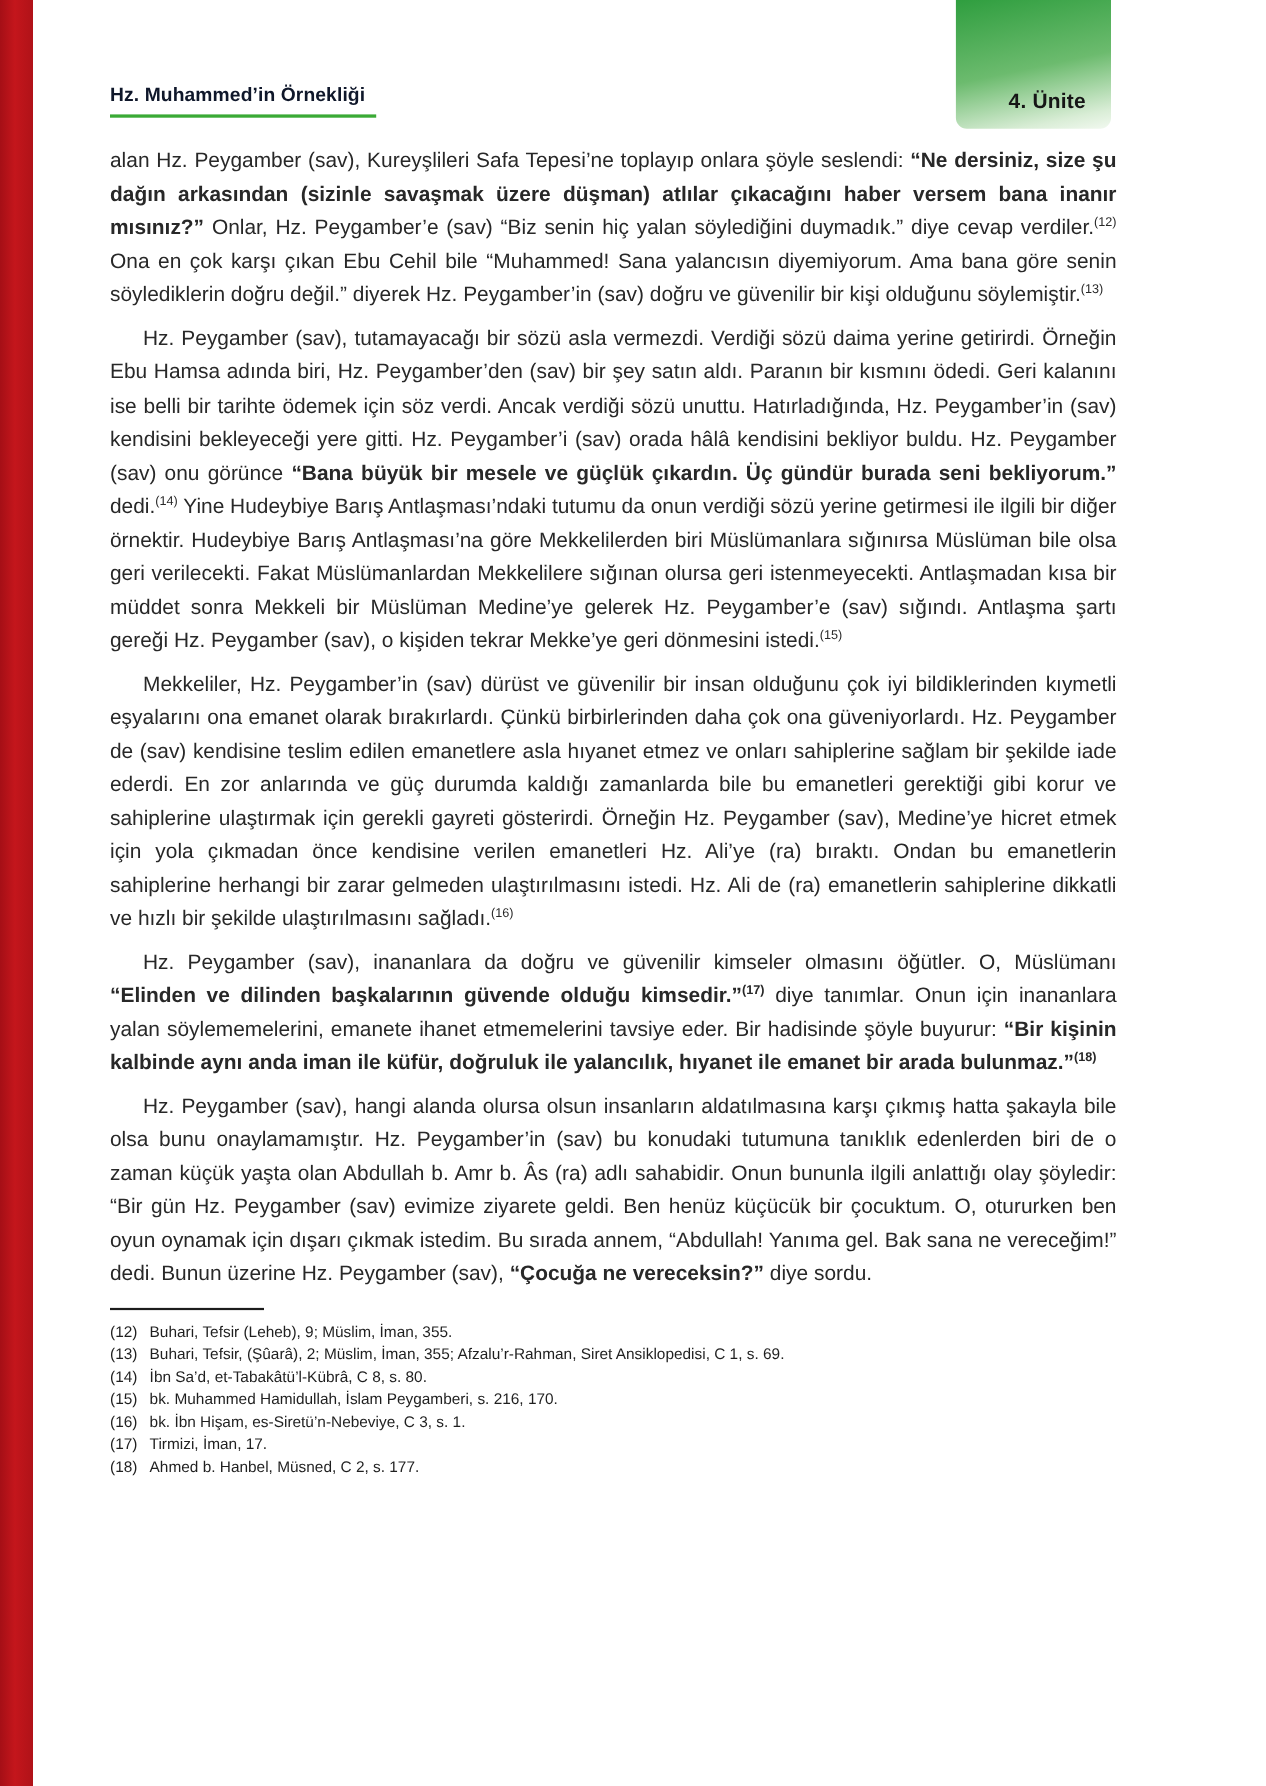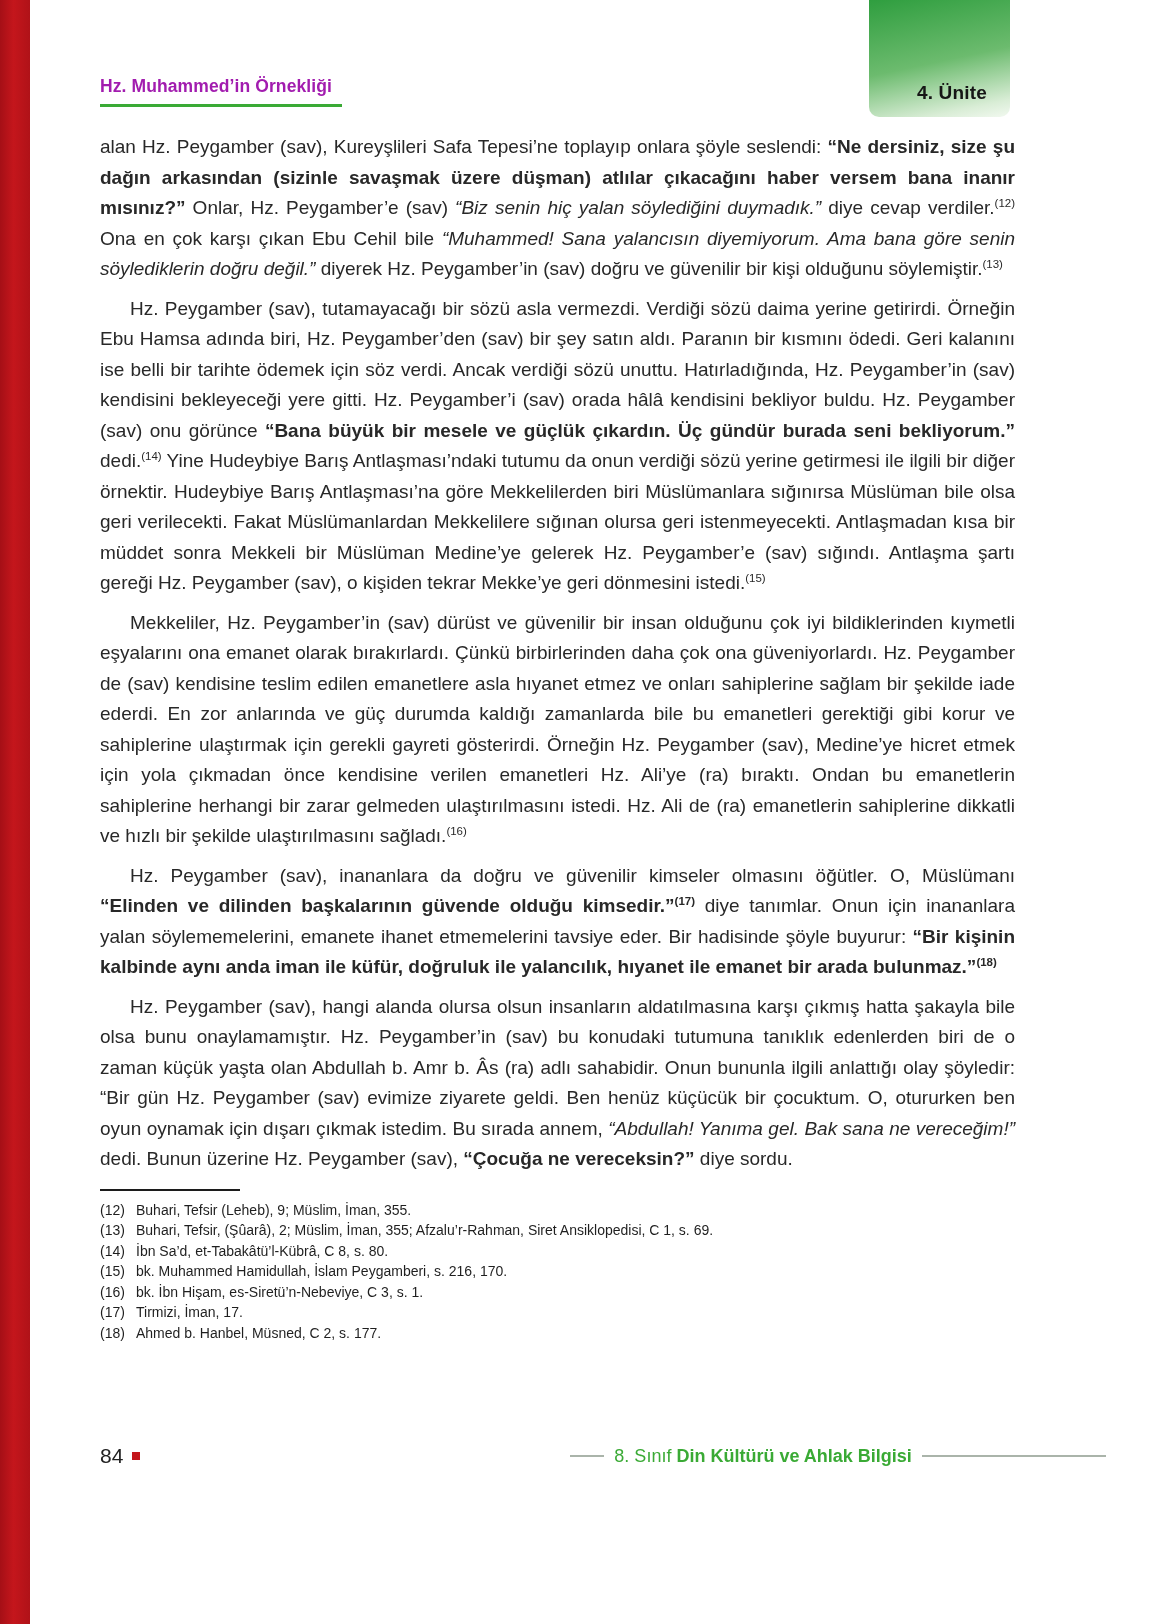--- a/index.html
+++ b/index.html
@@ -32,38 +32,38 @@
     font-size:19px; font-weight:bold; color:#161616; letter-spacing:0.2px;
   }
 
   .content {
     position:absolute; left:100px; top:76px; width:915px;
   }
 
   .section-title {
     display:inline-block;
     font-size:17.5px; font-weight:bold;
-    color:#a21caf;
+    color:#0f172a;
     border-bottom:3px solid #3aaa35;
     padding:0 10px 7px 0;
     letter-spacing:0.1px;
   }
 
   .body-text { margin-top:25px; }
 
   .para {
     font-size:19px;
     line-height:30.5px;
     color:#282828;
     text-align:justify;
   }
   .para + .para { margin-top:9px; }
   .para.indent { text-indent:30px; }
   .para .bold { font-weight:bold; }
-  .para .italic { font-style:italic; }
+  .para .italic { }
   .para sup { font-size:11.5px; line-height:0; vertical-align:super; }
 
   .footnote-rule {
     width:140px; height:0;
     border-top:2.5px solid #1c1c1c;
     margin:14px 0 9px 0;
   }
 
   .fn {
     display:flex;
@@ -139,25 +139,14 @@
           <span class="fn-num">(17)</span>
           <span class="fn-text">Tirmizi, İman, 17.</span>
         </div>
         <div class="fn">
           <span class="fn-num">(18)</span>
           <span class="fn-text">Ahmed b. Hanbel, Müsned, C 2, s. 177.</span>
         </div>
       </div>
   </div>
 
-  <div class="footer">
-    <div class="footer-left">
-      <span class="page-num">84</span>
-      <span class="red-marker"></span>
-    </div>
-    <div class="footer-right">
-      <span class="rule-seg rule-left"></span>
-      <span class="course"><span class="course-prefix">8. Sınıf</span> <span class="course-title">Din Kültürü ve Ahlak Bilgisi</span></span>
-      <span class="rule-seg rule-right"></span>
-    </div>
-  </div>
 
 </div>
 
 </body></html>

